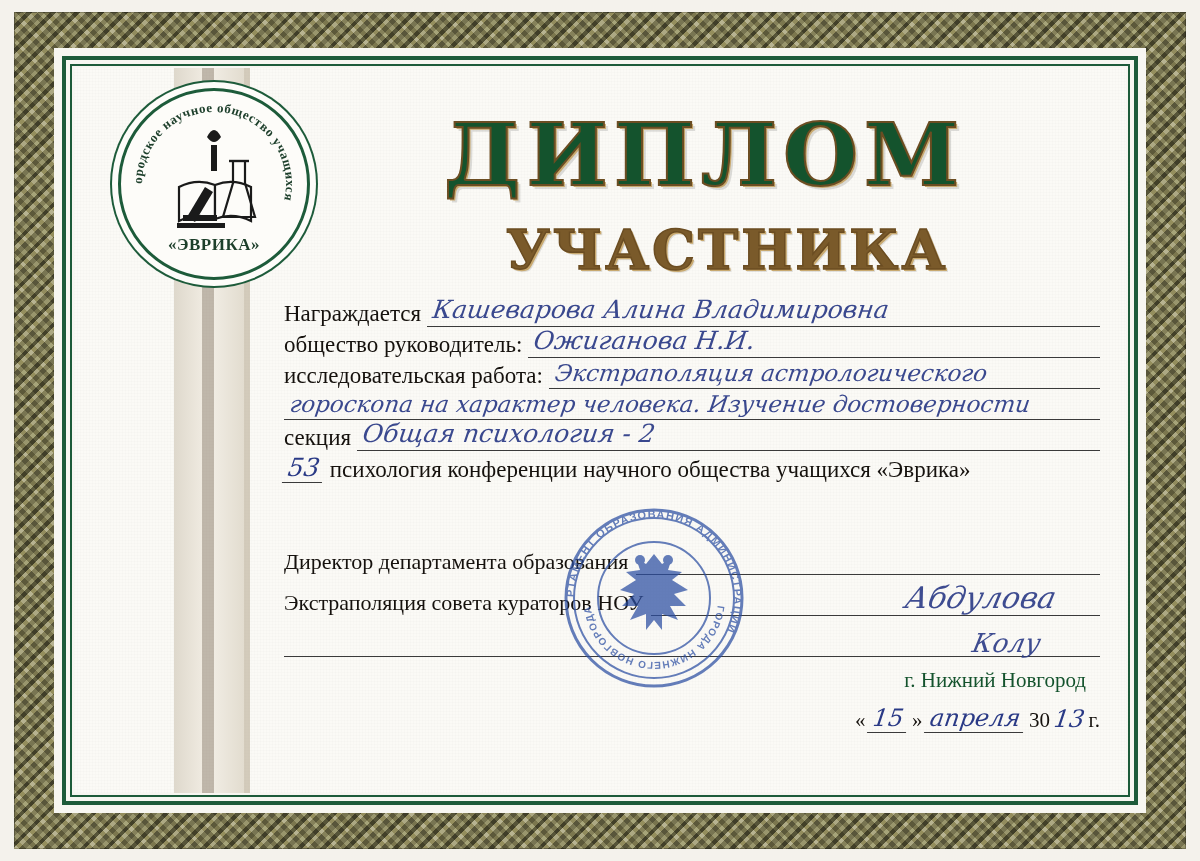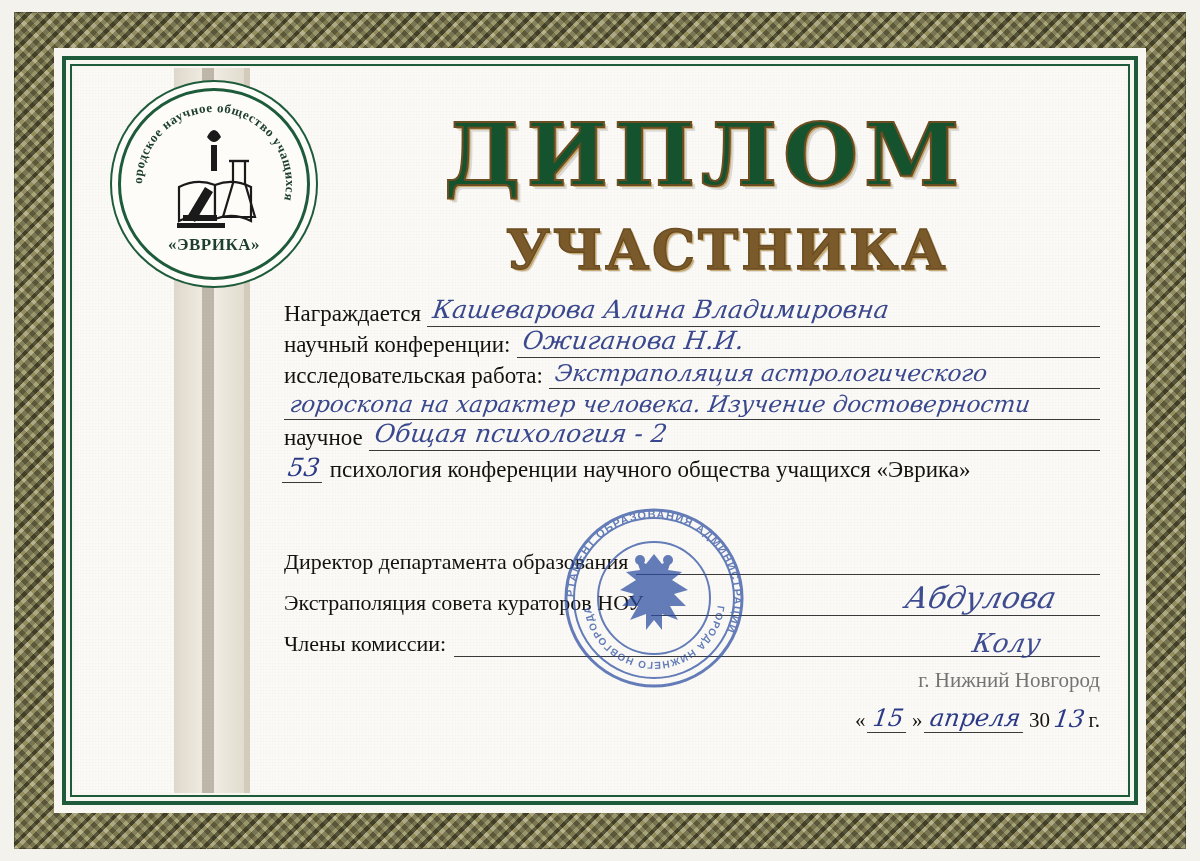--- a/index.html
+++ b/index.html
@@ -148,22 +148,22 @@
   
   .sig-area{
     position:absolute;left:210px;top:480px;right:26px;
     font-size:22px;color:#15110d;
   }
   .sig-row{display:flex;align-items:center;margin-bottom:14px;}
   .sig-lbl{white-space:nowrap;padding-right:8px;}
   .sig-rule{flex:1;border-bottom:1.3px solid #3a3a3a;height:26px;position:relative;}
 
   .city{
-    position:absolute;right:26px;top:600px;
-    font-size:21px;color:#737373;
+    position:absolute;right:40px;top:600px;
+    font-size:21px;color:#14532d;
   }
   .date-row{
     position:absolute;right:26px;top:636px;
     font-size:21px;color:#15110d;
     display:flex;align-items:flex-end;gap:4px;
   }
   .date-hand{
     font-family:"DejaVu Serif", serif;font-style:italic;color:#2a3a86;
     font-size:24px;transform:skewX(-8deg);
   }
@@ -245,41 +245,41 @@
     <div class="body-area">
 
       <div class="row">
         <span class="lbl">Награждается</span>
         <span class="rule">
           <span class="hand">Кашеварова Алина Владимировна</span>
         </span>
       </div>
 
       <div class="row">
-        <span class="lbl">научный конференции:</span>
+        <span class="lbl">общество руководитель:</span>
         <span class="rule">
           <span class="hand">Ожиганова Н.И.</span>
         </span>
       </div>
 
       <div class="row tight">
         <span class="lbl">исследовательская работа:</span>
         <span class="rule">
           <span class="hand sm">Экстраполяция астрологического</span>
         </span>
       </div>
 
       <div class="row tight">
         <span class="rule full">
           <span class="hand sm">гороскопа на характер человека. Изучение достоверности</span>
         </span>
       </div>
 
       <div class="row tight">
-        <span class="lbl">научное</span>
+        <span class="lbl">секция</span>
         <span class="rule">
           <span class="hand">Общая психология - 2</span>
         </span>
       </div>
 
       <div class="line-conf">
         <span class="num-hand">53</span>
         <span>психология конференции научного общества учащихся «Эврика»</span>
       </div>
     </div>
@@ -293,21 +293,20 @@
       </div>
 
       <div class="sig-row">
         <span class="sig-lbl">Экстраполяция совета кураторов НОУ</span>
         <span class="sig-rule">
           <span class="scrawl" style="right:44px;bottom:0;font-size:30px;">Абдулова</span>
         </span>
       </div>
 
       <div class="sig-row">
-        <span class="sig-lbl">Члены комиссии:</span>
         <span class="sig-rule">
           <span class="scrawl" style="right:60px;bottom:-2px;font-size:26px;">Колу</span>
         </span>
       </div>
     </div>
 
     <svg class="stamp" viewBox="0 0 200 200">
       <defs>
         <path id="stampring" d="M 100,100 m -80,0 a 80,80 0 1,1 160,0 a 80,80 0 1,1 -160,0"></path>
         <path id="stampring2" d="M 100,100 m -64,0 a 64,64 0 1,1 128,0 a 64,64 0 1,1 -128,0"></path>

